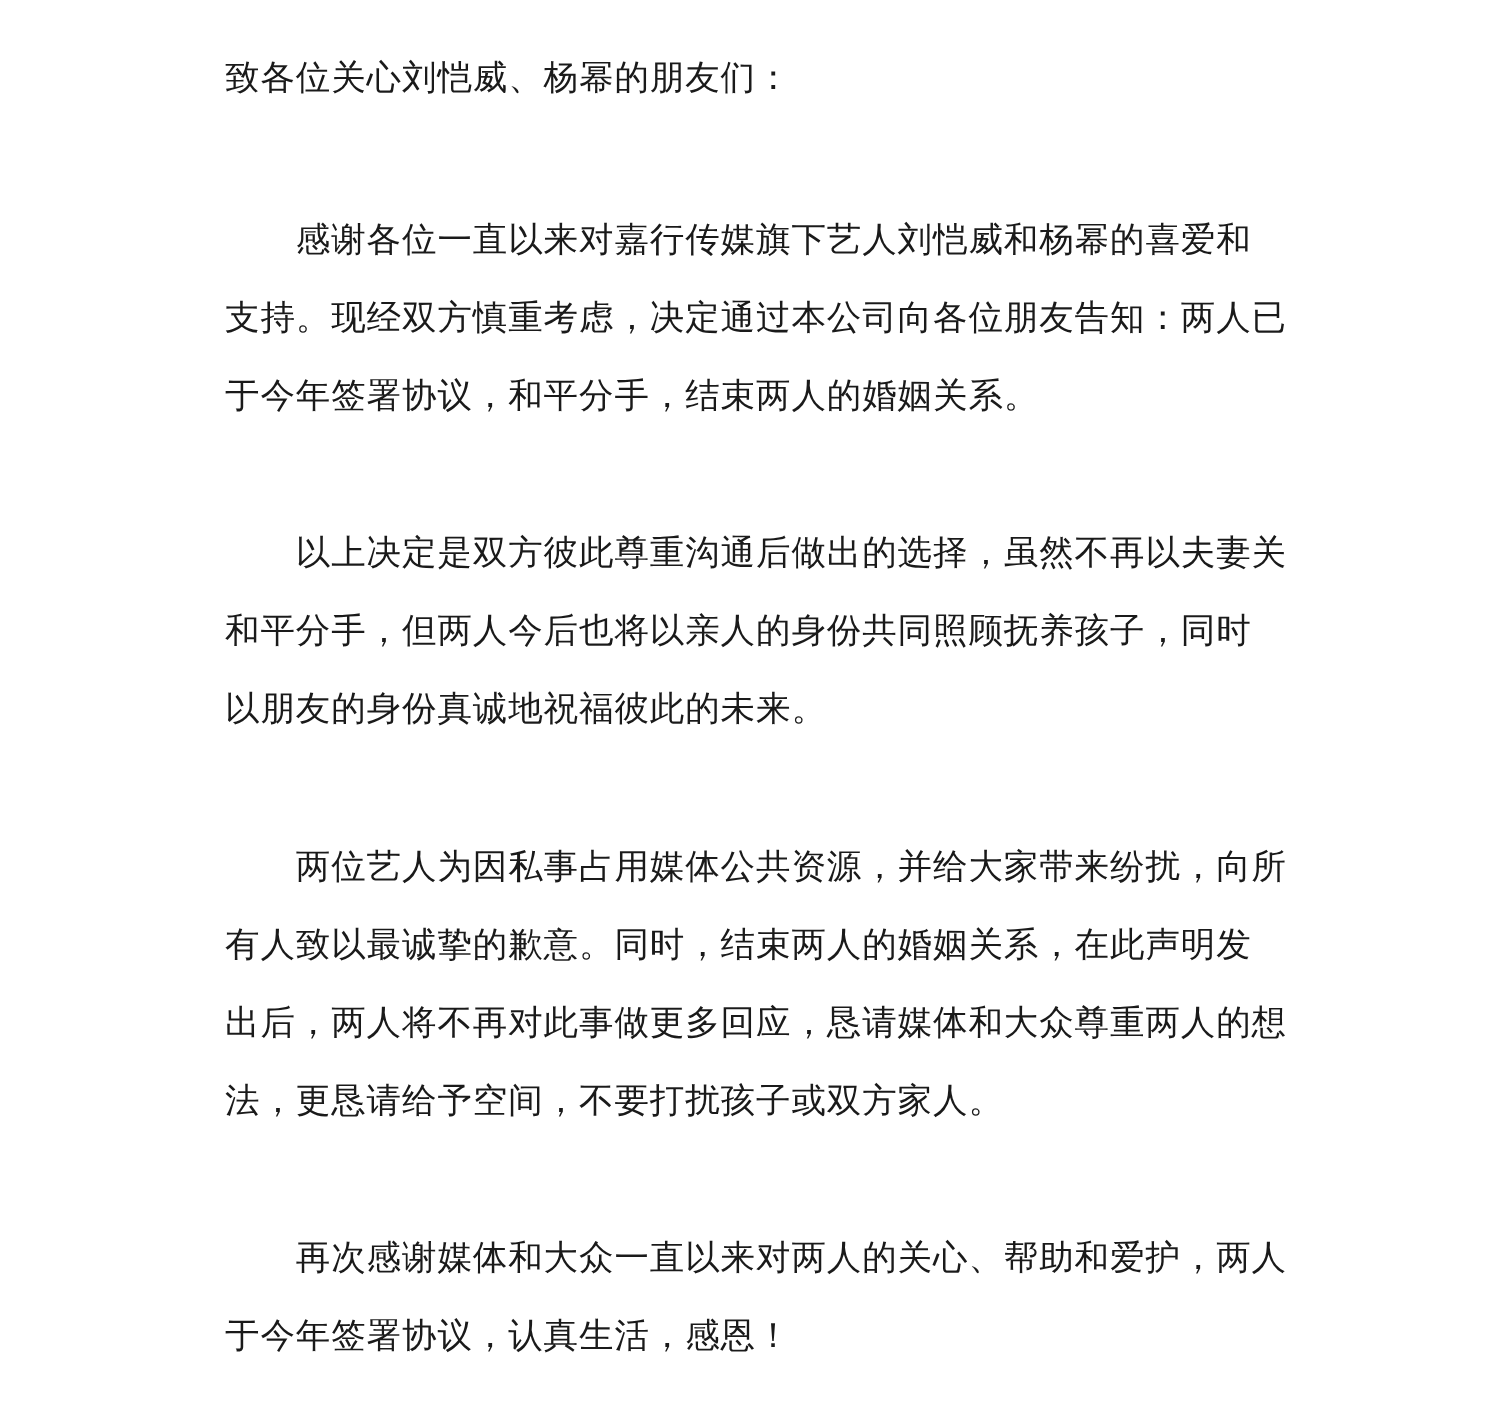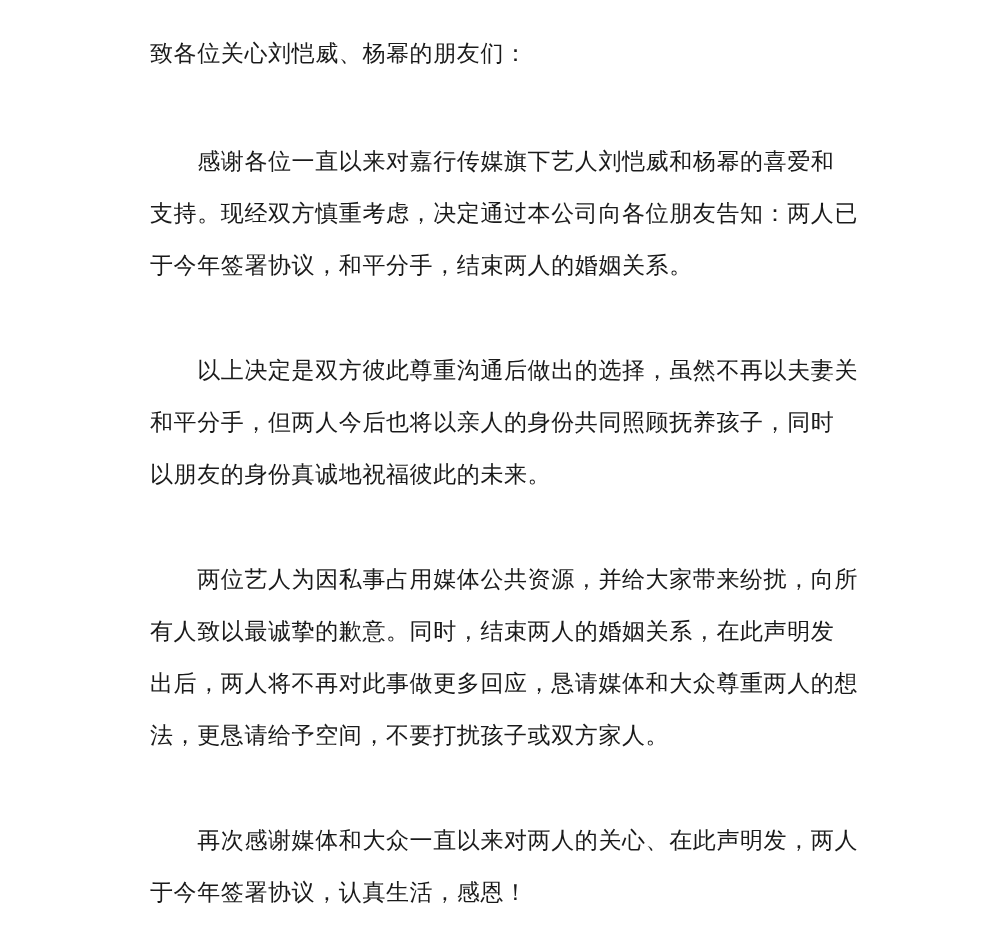--- a/index.html
+++ b/index.html
@@ -21,20 +21,21 @@
       top: 0;
       width: 700px;
     }
     .line {
       position: absolute;
       left: 0;
       white-space: nowrap;
       font-size: 23px;
       line-height: 30px;
       letter-spacing: 0.6px;
+      font-family: Liberation Mono, monospace;
     }
   </style>
 </head>
 <body>
 
 <div class="doc">
   <div class="line" style="top:38px">致各位关心刘恺威、杨幂的朋友们：</div>
 
   <div>
     <div class="line" style="top:146px">　　感谢各位一直以来对嘉行传媒旗下艺人刘恺威和杨幂的喜爱和</div>
@@ -49,16 +50,16 @@
   </div>
 
   <div>
     <div class="line" style="top:564px">　　两位艺人为因私事占用媒体公共资源，并给大家带来纷扰，向所</div>
     <div class="line" style="top:616px">有人致以最诚挚的歉意。同时，结束两人的婚姻关系，在此声明发</div>
     <div class="line" style="top:668px">出后，两人将不再对此事做更多回应，恳请媒体和大众尊重两人的想</div>
     <div class="line" style="top:720px">法，更恳请给予空间，不要打扰孩子或双方家人。</div>
   </div>
 
   <div>
-    <div class="line" style="top:825px">　　再次感谢媒体和大众一直以来对两人的关心、在此声明发，两人</div>
+    <div class="line" style="top:825px">　　再次感谢媒体和大众一直以来对两人的关心、帮助和爱护，两人</div>
     <div class="line" style="top:877px">于今年签署协议，认真生活，感恩！</div>
   </div>
 </div>
 
 </body></html>

